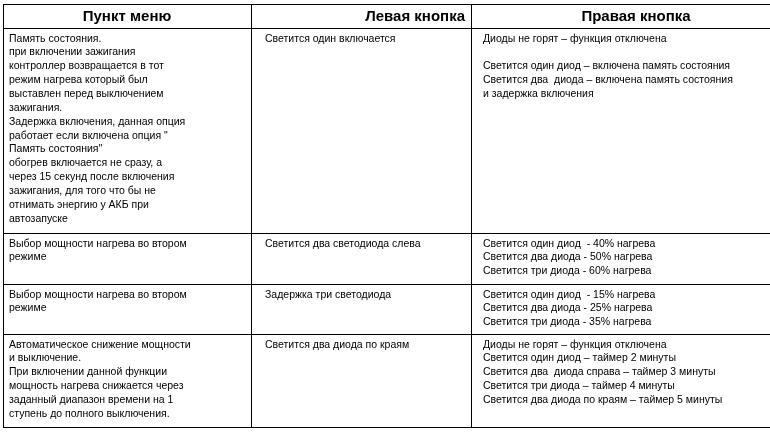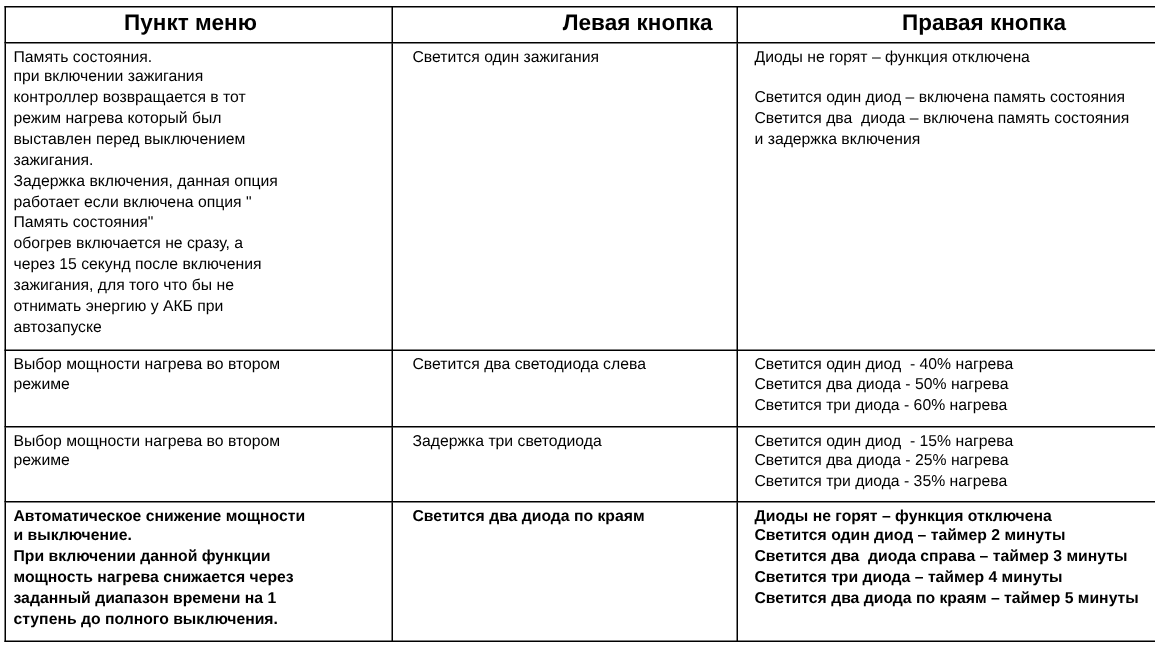--- a/index.html
+++ b/index.html
@@ -21,21 +21,21 @@
     padding: 4px 3px 3px 3px;
   }
   table.menu-table {
     width: 764px;
     border-collapse: collapse;
     table-layout: fixed;
   }
   table.menu-table td, table.menu-table th {
     border: 1px solid #000000;
     vertical-align: top;
-    padding: 3px 16px 3px 5px;
+    padding: 3px 6px 3px 5px;
   }
   thead th {
     text-align: center;
     font-size: 15px;
     font-weight: bold;
     padding: 4px 2px 6px 2px;
     vertical-align: middle;
     line-height: 1.1;
   }
   .col-a { width: 236px; }
@@ -44,21 +44,21 @@
 
   .cell-text {
     font-size: 10.5px;
     line-height: 1.32;
     white-space: pre-wrap;
     word-wrap: break-word;
   }
   .row-1 td { height: 198px; }
   .row-2 td { height: 44px; }
   .row-3 td { height: 43px; }
-  .row-4 td { height: 86px; font-weight: bold; }
+  .row-4 td { height: 86px; }
 
   .pad-left-b { padding-left: 8px; }
   .pad-left-c { padding-left: 6px; }
 </style>
 </head>
 <body>
 
 <div class="sheet">
   <table class="menu-table">
     <thead>
@@ -80,21 +80,21 @@
 Задержка включения, данная опция
 работает если включена опция "
 Память состояния"
 обогрев включается не сразу, а
 через 15 секунд после включения
 зажигания, для того что бы не
 отнимать энергию у АКБ при
 автозапуске</div>
         </td>
         <td>
-          <div class="cell-text pad-left-b">Светится один зажигания</div>
+          <div class="cell-text pad-left-b">Светится один включается</div>
         </td>
         <td>
           <div class="cell-text pad-left-c">Диоды не горят – функция отключена
 
 Светится один диод – включена память состояния
 Светится два  диода – включена память состояния
 и задержка включения</div>
         </td>
       </tr>
       <tr class="row-2">

